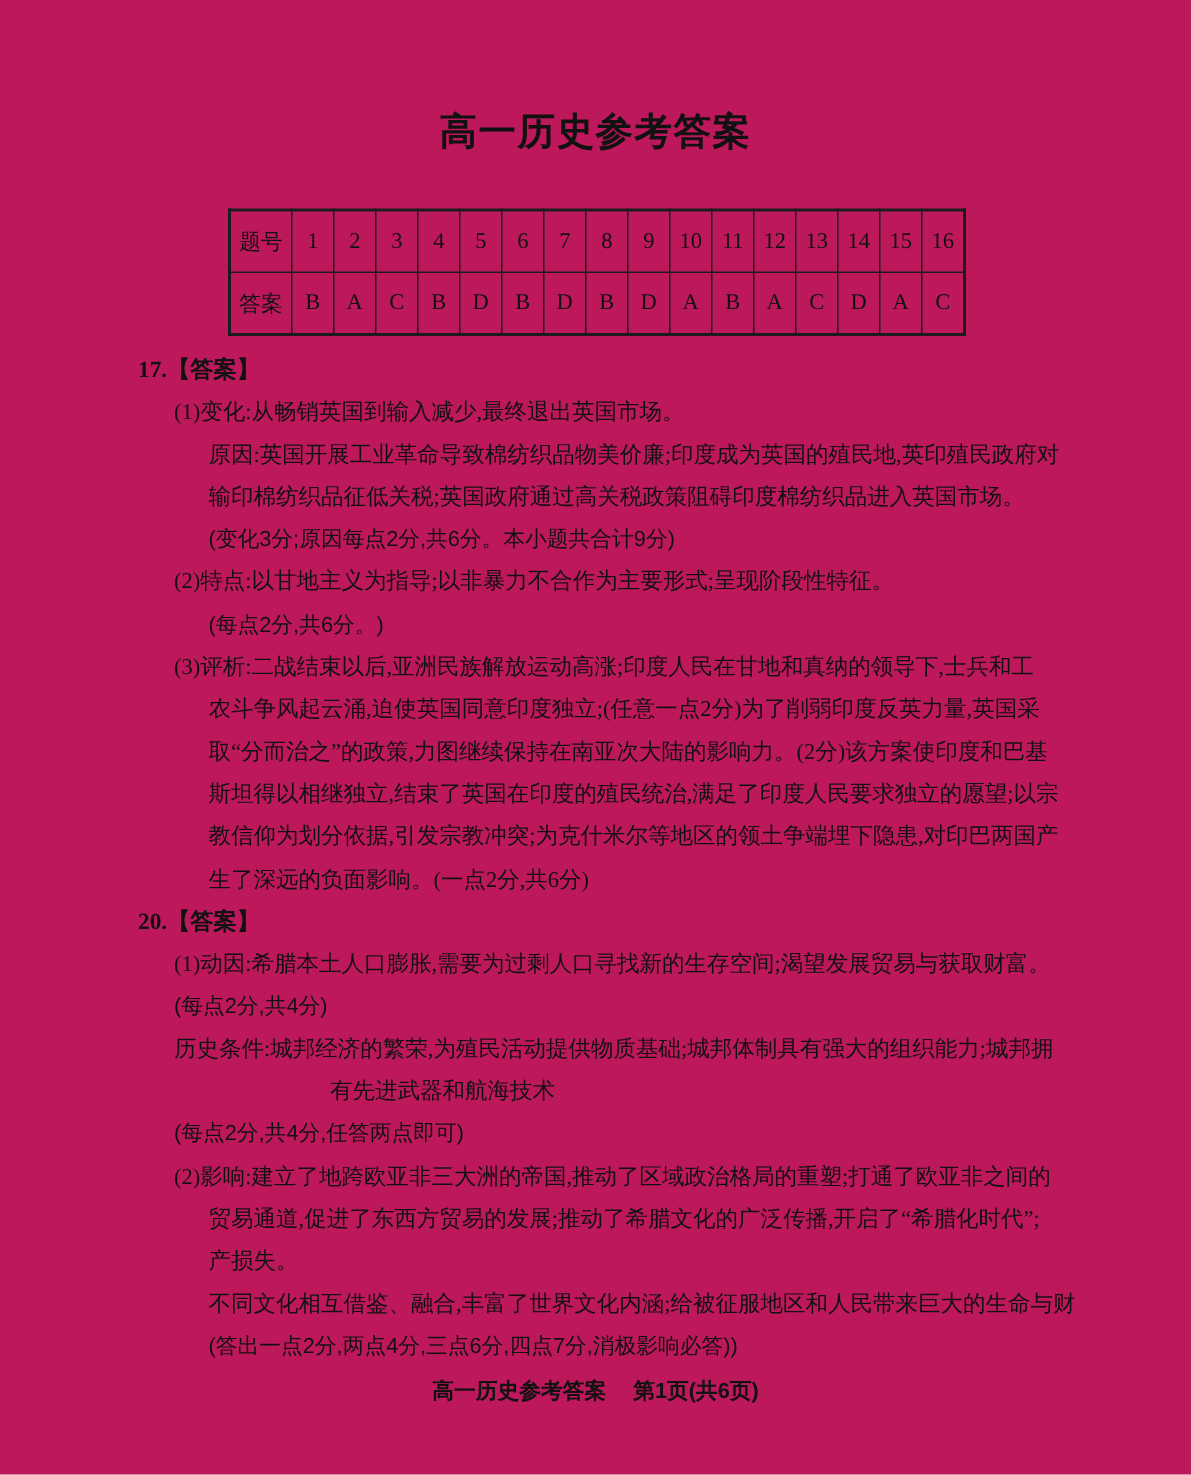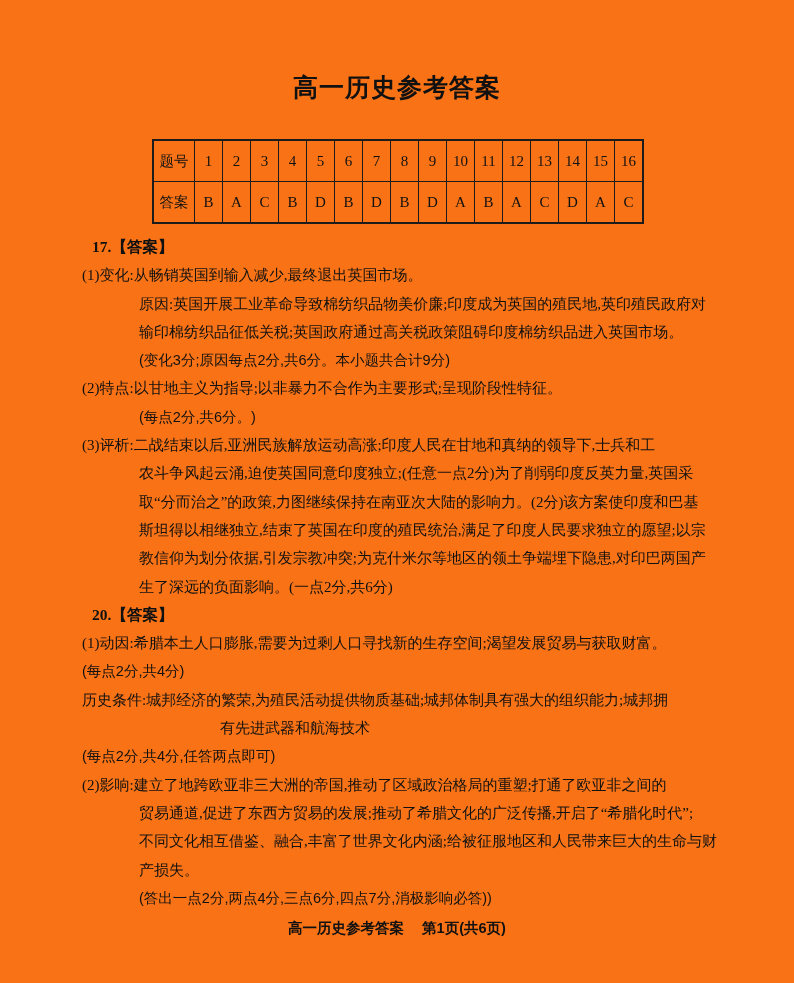--- a/index.html
+++ b/index.html
@@ -1,20 +1,20 @@
 <!DOCTYPE html>
 <html><head>
 <meta charset="utf-8">
 <style>
   html,body{margin:0;padding:0;background:#e8e8e8;}
   .sheet{
     position:relative;
     width:794px;height:983px;
     margin:0 auto;
-    background:#f97316;
+    background:#be185d;
     color:#111111;
     font-family:"Liberation Serif","DejaVu Serif",serif;
     overflow:hidden;
   }
   .title{
     position:absolute;top:71px;left:0;width:100%;
     margin:0;text-align:center;
     font-size:25px;font-weight:bold;letter-spacing:1px;
   }
   .anskey{
@@ -34,21 +34,21 @@
   .anskey td{width:27px;}
   .body-block{
     position:absolute;top:233px;left:0;width:722px;
     font-size:15px;
   }
   .ln{
     height:28.3px;line-height:28.3px;
     white-space:nowrap;overflow:hidden;
   }
   .i0{padding-left:92px;}
-  .i1{padding-left:82px;}
+  .i1{padding-left:116px;}
   .i2{padding-left:139px;}
   .i3{padding-left:192px;margin-left:28px;}
   .head{font-weight:bold;font-size:15.5px;}
   .score{
     font-family:"Liberation Sans","DejaVu Sans",sans-serif;
     font-weight:normal;font-size:14.5px;
   }
   .footer{
     position:absolute;top:914px;left:0;width:100%;
     text-align:center;
@@ -125,22 +125,22 @@
     <div class="ln i2">生了深远的负面影响。(一点2分,共6分)</div>
 
     <div class="ln i0 head">20.【答案】</div>
     <div class="ln i1">(1)动因:希腊本土人口膨胀,需要为过剩人口寻找新的生存空间;渴望发展贸易与获取财富。</div>
     <div class="ln i1 score">(每点2分,共4分)</div>
     <div class="ln i1">历史条件:城邦经济的繁荣,为殖民活动提供物质基础;城邦体制具有强大的组织能力;城邦拥</div>
     <div class="ln i3">有先进武器和航海技术</div>
     <div class="ln i1 score">(每点2分,共4分,任答两点即可)</div>
     <div class="ln i1">(2)影响:建立了地跨欧亚非三大洲的帝国,推动了区域政治格局的重塑;打通了欧亚非之间的</div>
     <div class="ln i2">贸易通道,促进了东西方贸易的发展;推动了希腊文化的广泛传播,开启了“希腊化时代”;</div>
+    <div class="ln i2">产损失。</div>
     <div class="ln i2">不同文化相互借鉴、融合,丰富了世界文化内涵;给被征服地区和人民带来巨大的生命与财</div>
-    <div class="ln i2">产损失。</div>
     <div class="ln i2 score">(答出一点2分,两点4分,三点6分,四点7分,消极影响必答))</div>
 
   </div>
 
   <div class="footer">
     <span>高一历史参考答案</span><span class="gap"></span><span>第1页(共6页)</span>
   </div>
 
 </div>
 

